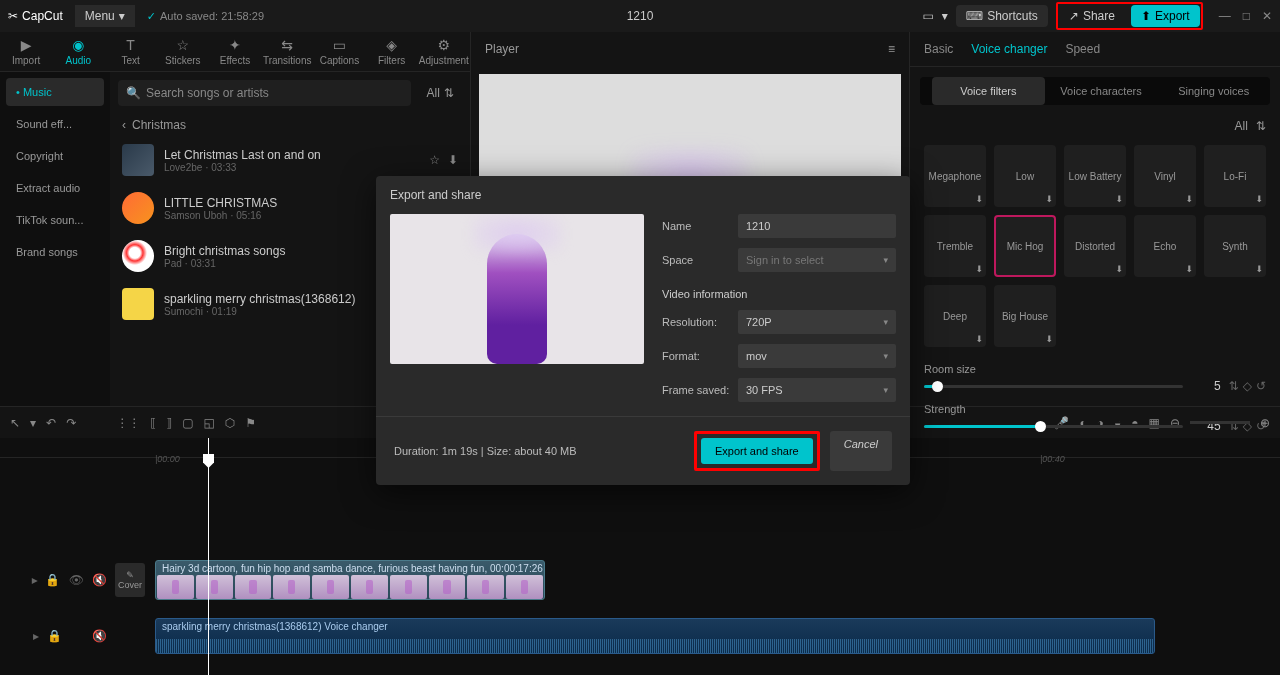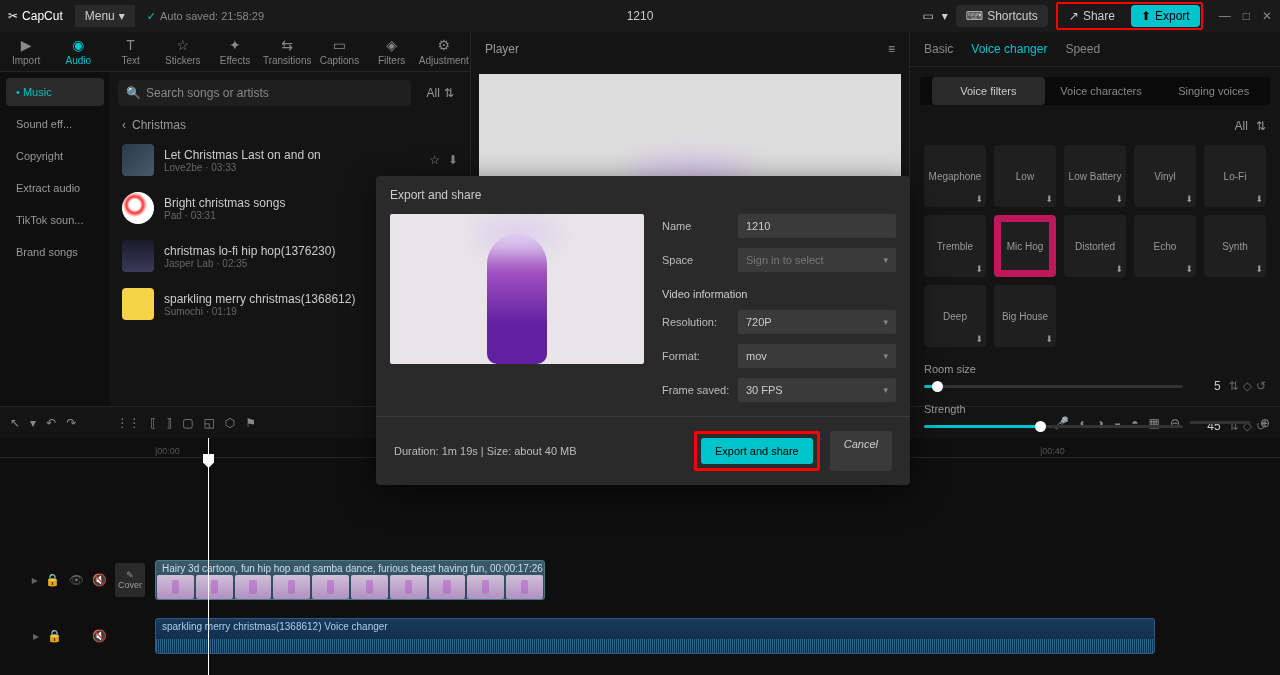--- a/index.html
+++ b/index.html
@@ -65,41 +65,41 @@
 .right-panel { width: 370px; background: #141414; display: flex; flex-direction: column; }
 .rp-tabs { display: flex; padding: 10px 14px; gap: 18px; border-bottom: 1px solid #252525; }
 .rp-tab { color: #888; font-size: 12px; text-align: right; }
 .rp-tab.active { color: #00c4cc; }
 .rp-subtabs { display: flex; margin: 10px; background: #0a0a0a; border-radius: 4px; padding-left: 12px; }
 .rp-subtab { flex: 1; padding: 8px; text-align: center; color: #888; font-size: 11px; }
 .rp-subtab.active { background: #2a2a2a; color: #ccc; border-radius: 4px; }
 .rp-filter-row { display: flex; justify-content: flex-end; padding: 4px 14px; gap: 8px; color: #999; }
 .voice-grid { display: grid; grid-template-columns: repeat(5, 1fr); gap: 8px; padding: 8px 14px; }
 .voice-item { aspect-ratio: 1; background: #1f1f1f; border-radius: 4px; display: flex; align-items: center; justify-content: center; color: #999; font-size: 10px; text-align: right; position: relative; padding: 2px; }
-.voice-item.selected { border: 7px solid #be185d; }
+.voice-item.selected { border: 2px solid #be185d; }
 .voice-dl { position: absolute; bottom: 3px; right: 3px; font-size: 9px; }
 .sliders { padding: 8px 14px; }
 .slider-row { margin-bottom: 10px; }
 .slider-label { color: #999; font-size: 11px; margin-bottom: 4px; }
 .slider-ctrl { display: flex; align-items: center; gap: 8px; }
 .slider-track { flex: 1; height: 3px; background: #333; border-radius: 2px; position: relative; }
 .slider-fill { height: 100%; background: #00c4cc; border-radius: 2px; position: relative; }
 .slider-thumb { position: absolute; right: -6px; top: -4px; width: 11px; height: 11px; background: #fff; border-radius: 50%; }
 .slider-val { width: 30px; text-align: right; color: #ccc; }
 .slider-icons { display: flex; gap: 4px; color: #666; }
 
 
 .tl-toolbar { height: 32px; background: #141414; border-top: 1px solid #252525; display: flex; align-items: center; padding: 0 10px; gap: 10px; color: #888; }
 .tl-toolbar .spacer { flex: 1; }
 .zoom-slider { width: 60px; height: 3px; background: #333; }
 
 
 .timeline { height: 237px; background: #0f0f0f; position: relative; }
 .time-ruler { height: 20px; border-bottom: 1px solid #252525; position: relative; display: flex; color: #555; font-size: 9px; }
-.time-mark { position: absolute; top: 8px; }
+.time-mark { position: absolute; top: 16px; font-style: italic; }
 .playhead { position: absolute; top: 0; bottom: 0; width: 1px; background: #fff; left: 208px; z-index: 5; }
 .playhead::before { content: ''; position: absolute; top: 16px; left: -5px; width: 11px; height: 14px; background: #fff; clip-path: polygon(0 0, 100% 0, 100% 60%, 50% 100%, 0 60%); }
 
 .tracks { position: relative; padding-top: 100px; }
 .track-row { display: flex; align-items: center; height: 44px; margin-bottom: 12px; }
 .track-controls { width: 155px; display: flex; align-items: center; gap: 8px; padding: 0 10px; color: #666; justify-content: flex-end; }
 .cover-btn { width: 30px; height: 34px; background: #2a2a2a; border-radius: 3px; display: flex; flex-direction: column; align-items: center; justify-content: center; font-size: 9px; color: #999; }
 .track-clip { height: 40px; border-radius: 3px; position: relative; overflow: hidden; }
 .video-clip { width: 390px; background: linear-gradient(180deg, #3a5a6a, #2a4a5a); border: 1px solid #4a7a8a; }
 .video-clip-label { position: absolute; top: 2px; left: 6px; font-size: 10px; color: #cde; z-index: 2; }
@@ -249,31 +249,31 @@
             <div class="song-info">
                 <div class="song-title">Let Christmas Last on and on</div>
                 <div class="song-meta">Love2be · 03:33</div>
               </div>
             <div class="song-actions">
                 <span class="icon">☆</span>
                 <span class="icon">⬇</span>
               </div>
           </div>
           <div class="song-item">
+            <div class="song-thumb thumb-2"></div>
+            <div class="song-info">
+                <div class="song-title">LITTLE CHRISTMAS</div>
+                <div class="song-meta">Samson Uboh · 05:16</div>
+              </div>
+          </div>
+          <div class="song-item">
             <div class="song-thumb thumb-3"></div>
             <div class="song-info">
                 <div class="song-title">Bright christmas songs</div>
                 <div class="song-meta">Pad · 03:31</div>
-              </div>
-          </div>
-          <div class="song-item">
-            <div class="song-thumb thumb-4"></div>
-            <div class="song-info">
-                <div class="song-title">christmas lo-fi hip hop(1376230)</div>
-                <div class="song-meta">Jasper Lab · 02:35</div>
               </div>
           </div>
           <div class="song-item">
             <div class="song-thumb thumb-5"></div>
             <div class="song-info">
                 <div class="song-title">sparkling merry christmas(1368612)</div>
                 <div class="song-meta">Sumochi · 01:19</div>
               </div>
           </div>
         </div>

